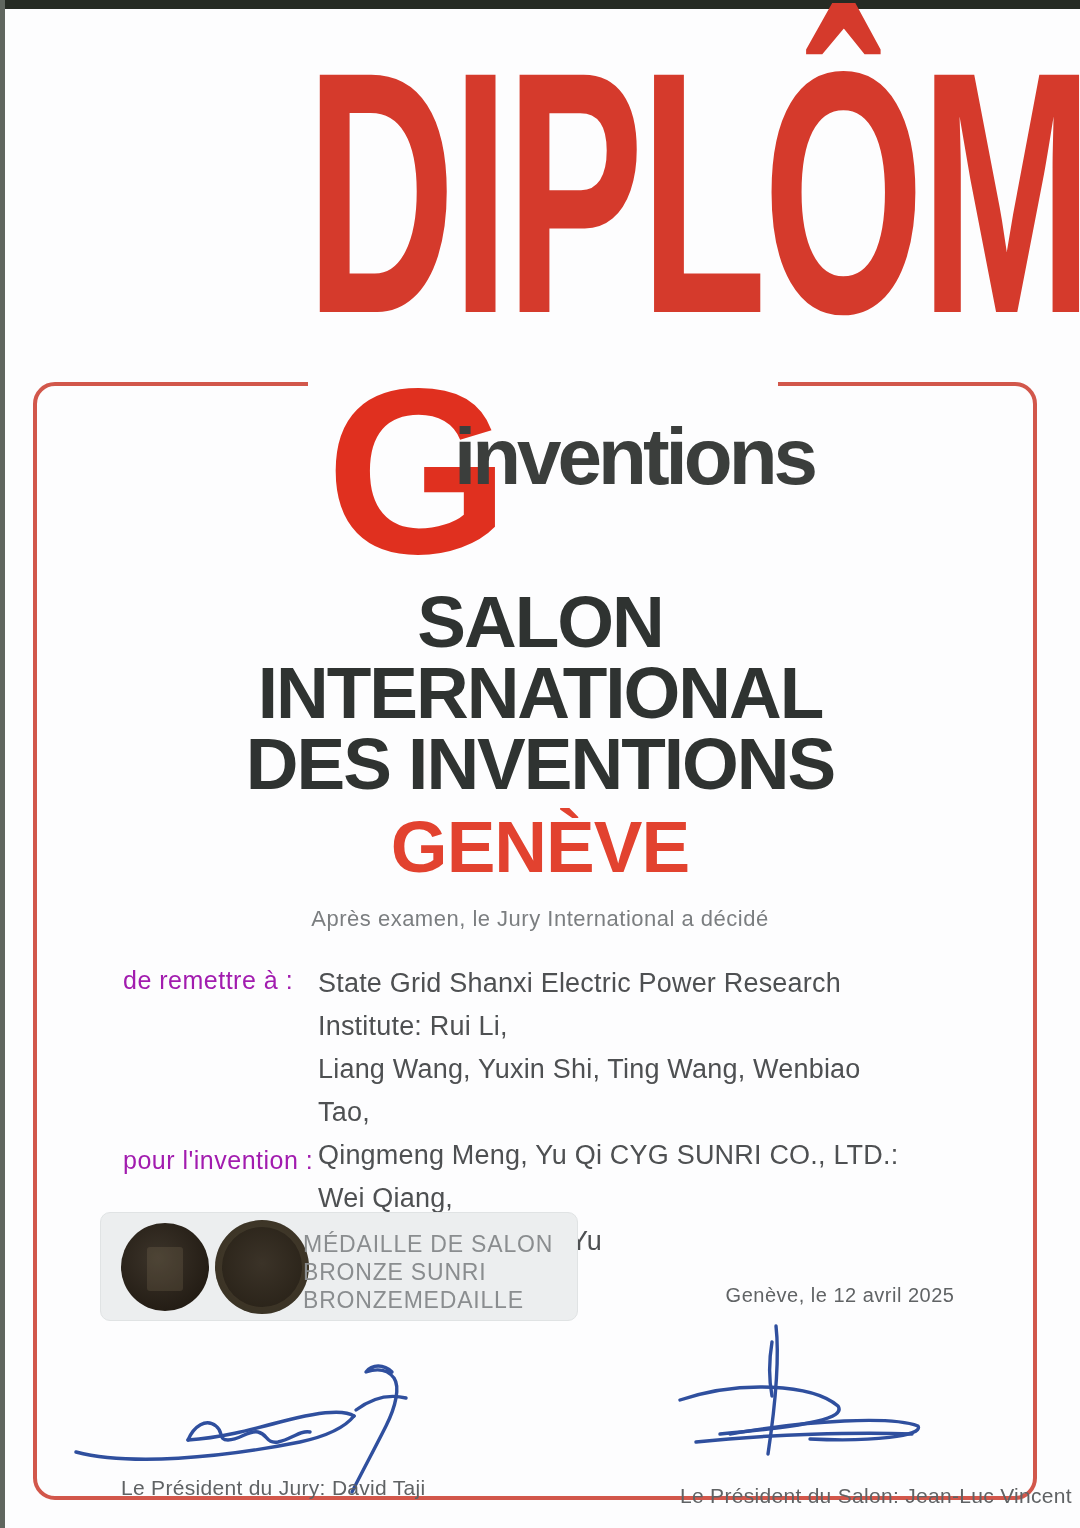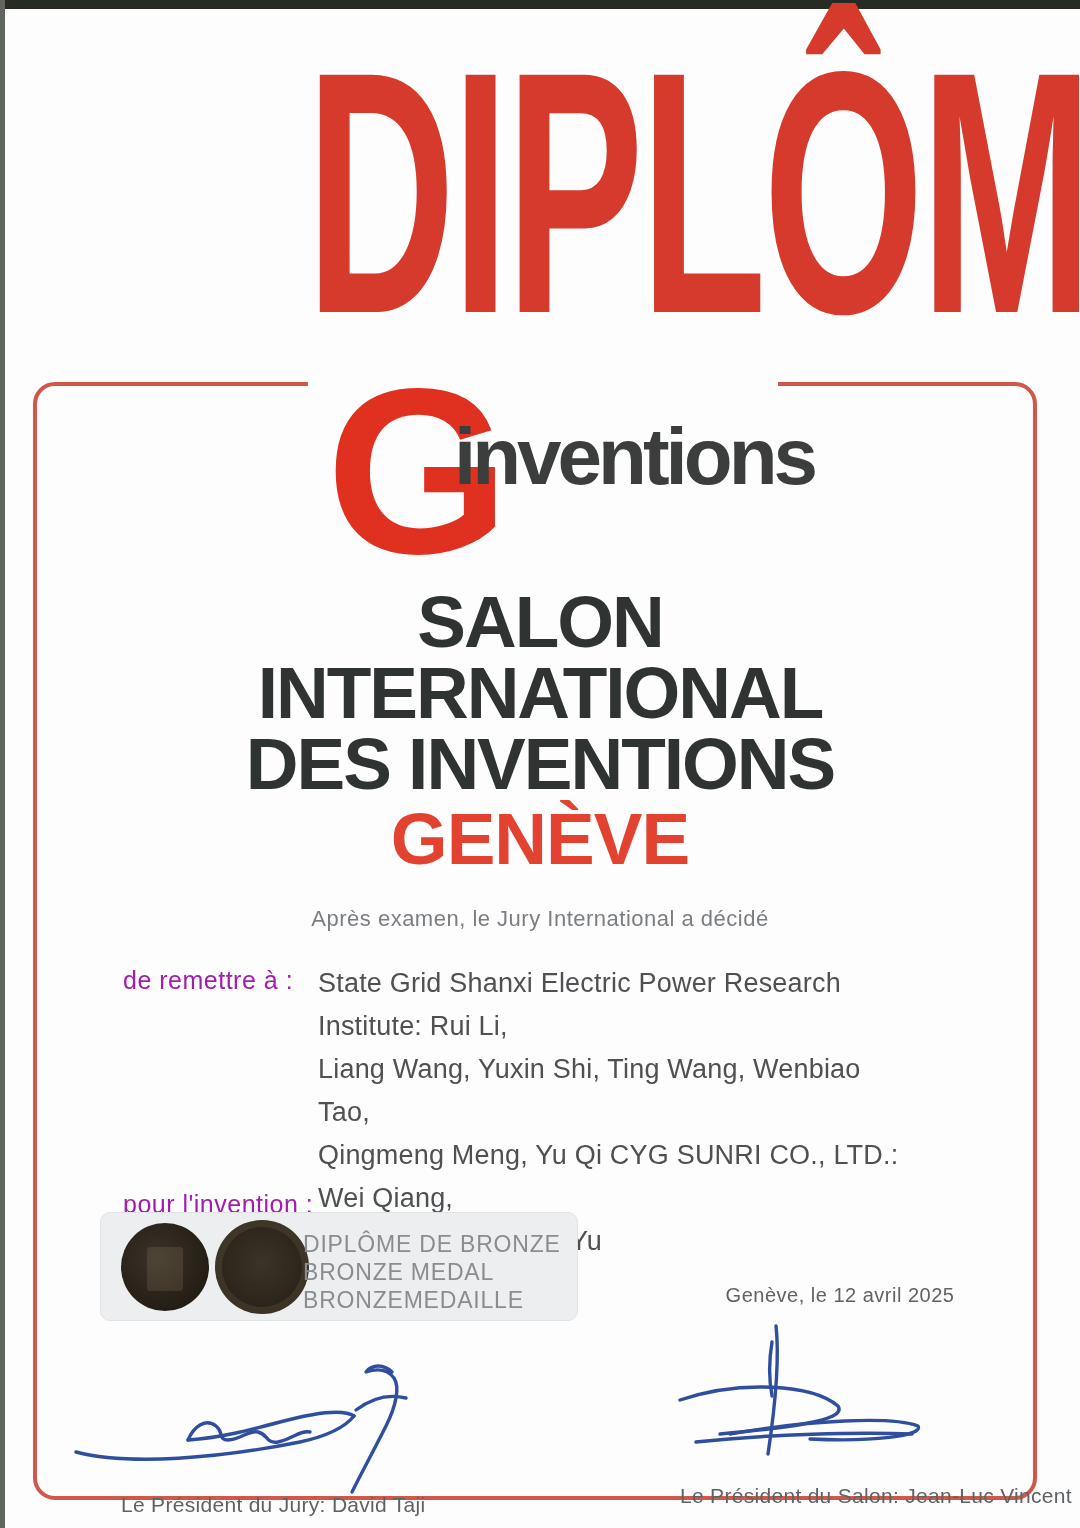--- a/index.html
+++ b/index.html
@@ -37,28 +37,28 @@
     font-weight:700;color:#3b3e3c;letter-spacing:-4px;
   }
   .logo-bottom{
     position:absolute;left:152px;top:106px;font-size:80px;line-height:70px;
     font-weight:700;color:#e0301f;letter-spacing:-4px;
   }
 
   
   .salon{position:absolute;left:0;right:0;top:586px;text-align:center;
     font-weight:700;color:#2f3331;font-size:73px;line-height:71px;letter-spacing:-2px;}
-  .salon .city{color:#e2422f;letter-spacing:-1px;margin-top:4px;}
+  .salon .city{color:#e2422f;letter-spacing:-1px;margin-top:12px;}
 
   .intro{position:absolute;left:0;right:0;top:906px;text-align:center;
     font-size:22px;color:#7b7e80;letter-spacing:0.5px;}
 
   .label{position:absolute;left:123px;font-size:25px;color:#a21caf;letter-spacing:0.5px;}
   .label-remettre{top:966px;}
-  .label-invention{top:1190px;}
+  .label-invention{top:1146px;}
 
   .block{position:absolute;left:318px;width:600px;font-size:27px;line-height:43px;
     color:#4e5052;letter-spacing:0.2px;}
   .block-recipient{top:962px;}
   .block-invention{top:1142px;}
 
   
   .medal{position:absolute;left:100px;top:1212px;width:478px;height:109px;
     background:#eceeef;border:1px solid #e0e3e4;border-radius:10px;box-sizing:border-box;}
   .medal-c1{position:absolute;left:20px;top:10px;width:88px;height:88px;border-radius:50%;
@@ -73,21 +73,21 @@
 
   .dateline{position:absolute;left:660px;top:1284px;width:360px;text-align:center;
     font-size:20px;color:#606365;letter-spacing:0.5px;}
 
   .sig{position:absolute;}
   .sig path{fill:none;stroke:#2f4f9e;stroke-width:3.4;stroke-linecap:round;stroke-linejoin:round;}
   .sig-jury{left:70px;top:1356px;width:380px;height:150px;}
   .sig-salon{left:660px;top:1320px;width:300px;height:152px;}
 
   .sig-label{position:absolute;font-size:21px;color:#5f6264;letter-spacing:0.3px;}
-  .sig-label-jury{left:121px;top:1476px;margin-top:17px;}
+  .sig-label-jury{left:121px;top:1476px;}
   .sig-label-salon{left:680px;top:1484px;}
 </style>
 </head>
 <body>
 
 <div class="page">
   <div class="scan-top"></div>
   <div class="scan-left"></div>
 
   <div class="title-wrap">
@@ -120,22 +120,22 @@
   </div>
 
   <div class="label label-invention">pour l'invention :</div>
 
   <div class="medal">
     <div class="medal-c1">
       <div class="medal-c1-detail"></div>
     </div>
     <div class="medal-c2"></div>
     <div class="medal-text">
-      <div>DIPLÔME DE BRONZE</div>
-      <div>BRONZE MEDAL</div>
+      <div>MÉDAILLE DE SALON</div>
+      <div>BRONZE SUNRI</div>
       <div>BRONZEMEDAILLE</div>
     </div>
   </div>
 
   <div class="dateline">Genève, le 12 avril 2025</div>
 
   <svg class="sig sig-jury" viewBox="0 0 380 150">
     <path d="M6,96 C60,110 150,102 230,86 C262,79 276,70 284,60"></path>
     <path d="M284,60 C272,52 240,58 210,66 C180,74 150,82 118,84"></path>
     <path d="M118,84 c6,-14 18,-22 28,-14 c8,6 2,14 12,14 c12,0 20,-10 30,-8 c10,2 8,12 20,10 c14,-3 22,-12 32,-10"></path>

